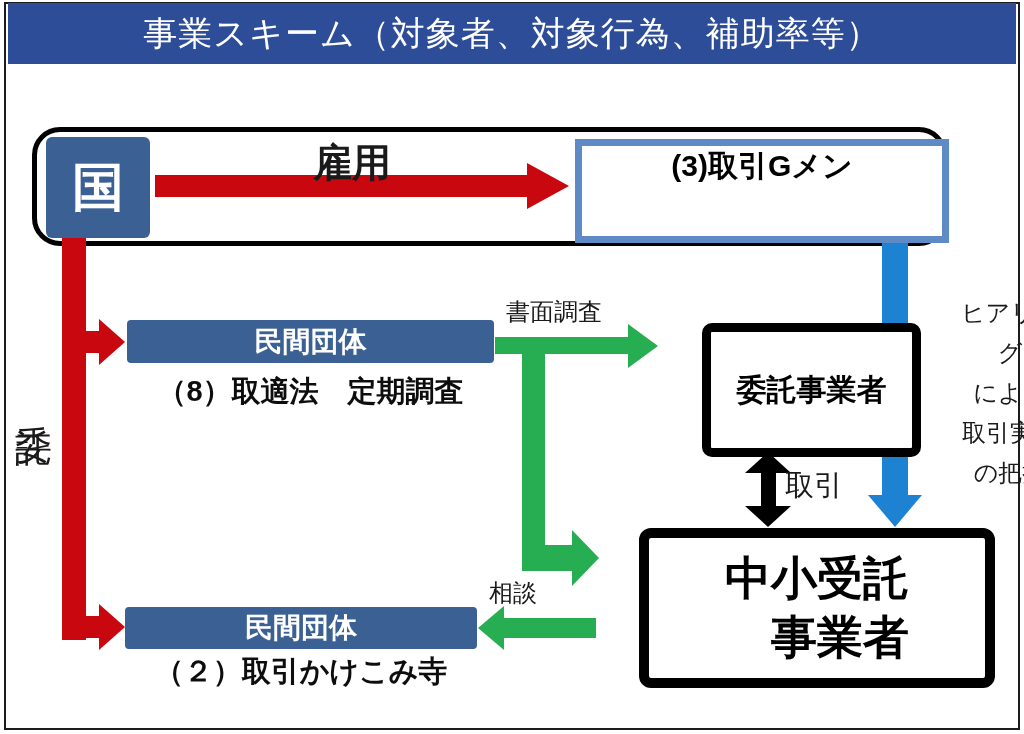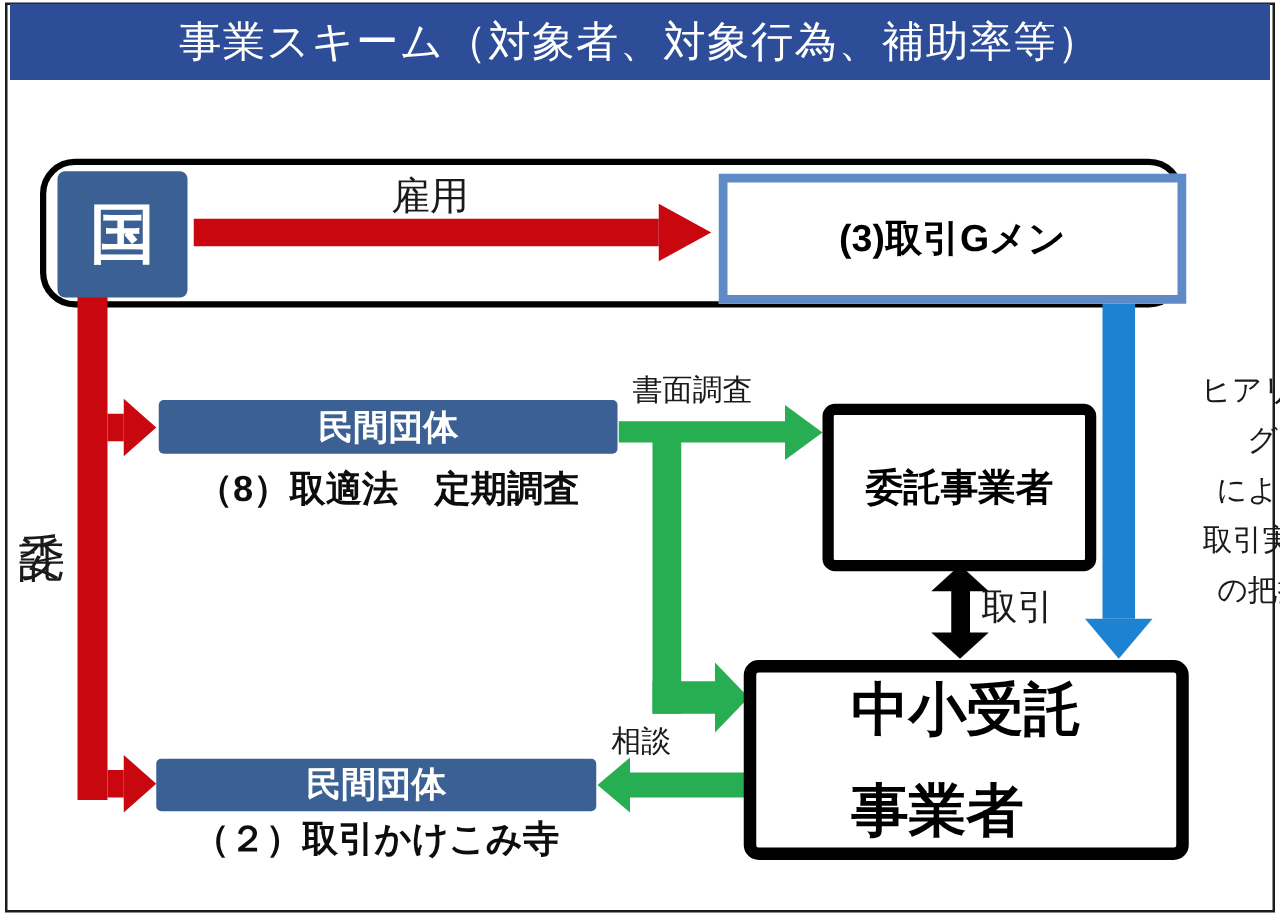--- a/index.html
+++ b/index.html
@@ -24,32 +24,32 @@
   .bluenode{
     position:absolute;background:#3b6094;color:#fff;font-weight:bold;
     display:flex;align-items:center;justify-content:center;z-index:5;
   }
   .kuni{left:46px;top:137px;width:104px;height:101px;border-radius:6px;font-size:52px;}
   .minkan1{left:127px;top:320px;width:367px;height:43px;border-radius:4px;font-size:28px;}
   .minkan2{left:125px;top:607px;width:352px;height:42px;border-radius:4px;font-size:28px;}
   
   .gmen{
     position:absolute;left:575px;top:139px;width:360px;height:90px;background:#fff;
-    border:7px solid #5e8ac6;display:flex;align-items:center;justify-content:center;
+    border:7px solid #5e8ac6;display:flex;justify-content:center;
     font-weight:bold;font-size:30px;color:#000;z-index:5;
   }
   
   .blackbox{
     position:absolute;background:#fff;border:9px solid #000;border-radius:10px;
     display:flex;flex-direction:column;align-items:center;justify-content:center;
-    font-weight:bold;color:#000;z-index:5;text-align:left;
+    font-weight:bold;color:#000;z-index:5;text-align:right;margin-left:44px;
   }
   .itakubox{left:658px;top:323px;width:201px;height:116px;font-size:30px;}
   .chushobox{left:595px;top:528px;width:336px;height:140px;border-width:10px;border-radius:12px;
-             font-size:46px;line-height:81px;white-space:pre-line;}
+             font-size:46px;line-height:59px;white-space:pre-line;}
   
   .lbl{position:absolute;color:#1a1a1a;font-size:24px;z-index:6;white-space:nowrap;}
   .caption{position:absolute;color:#0d0d0d;font-weight:bold;font-size:29px;text-align:center;z-index:6;white-space:nowrap;}
   .vtext{writing-mode:vertical-rl;letter-spacing:4px;}
   .hearing{white-space:pre-line;text-align:center;line-height:40px;font-size:24px;}
   
   .shaft{position:absolute;z-index:4;}
   .tri{position:absolute;width:0;height:0;z-index:4;}
   .red{background:#c8070f;}
   .green{background:#27ae52;}
@@ -68,21 +68,21 @@
   </div>
 
   <div class="topbox"></div>
 
   <div class="bluenode kuni">
     <span>国</span>
   </div>
 
   <div class="shaft red" style="left:155px;top:175px;width:372px;height:22px;"></div>
   <div class="tri" style="left:527px;top:163px;border-top:23px solid transparent;border-bottom:23px solid transparent;border-left:42px solid #c8070f;"></div>
-  <span class="lbl" style="left:313px;top:136px;font-size:31px;">雇用</span>
+  <span class="lbl" style="left:313px;top:136px;font-size:39px;font-weight:bold;">雇用</span>
 
   <div class="gmen">
     <span>(3)取引Gメン</span>
   </div>
 
   <div class="shaft red" style="left:62px;top:236px;width:24px;height:404px;"></div>
   <div class="shaft red" style="left:86px;top:331px;width:13px;height:22px;"></div>
   <div class="tri" style="left:99px;top:319px;border-top:23px solid transparent;border-bottom:23px solid transparent;border-left:26px solid #c8070f;"></div>
   <div class="shaft red" style="left:86px;top:616px;width:13px;height:22px;"></div>
   <div class="tri" style="left:99px;top:604px;border-top:23px solid transparent;border-bottom:23px solid transparent;border-left:26px solid #c8070f;"></div>

